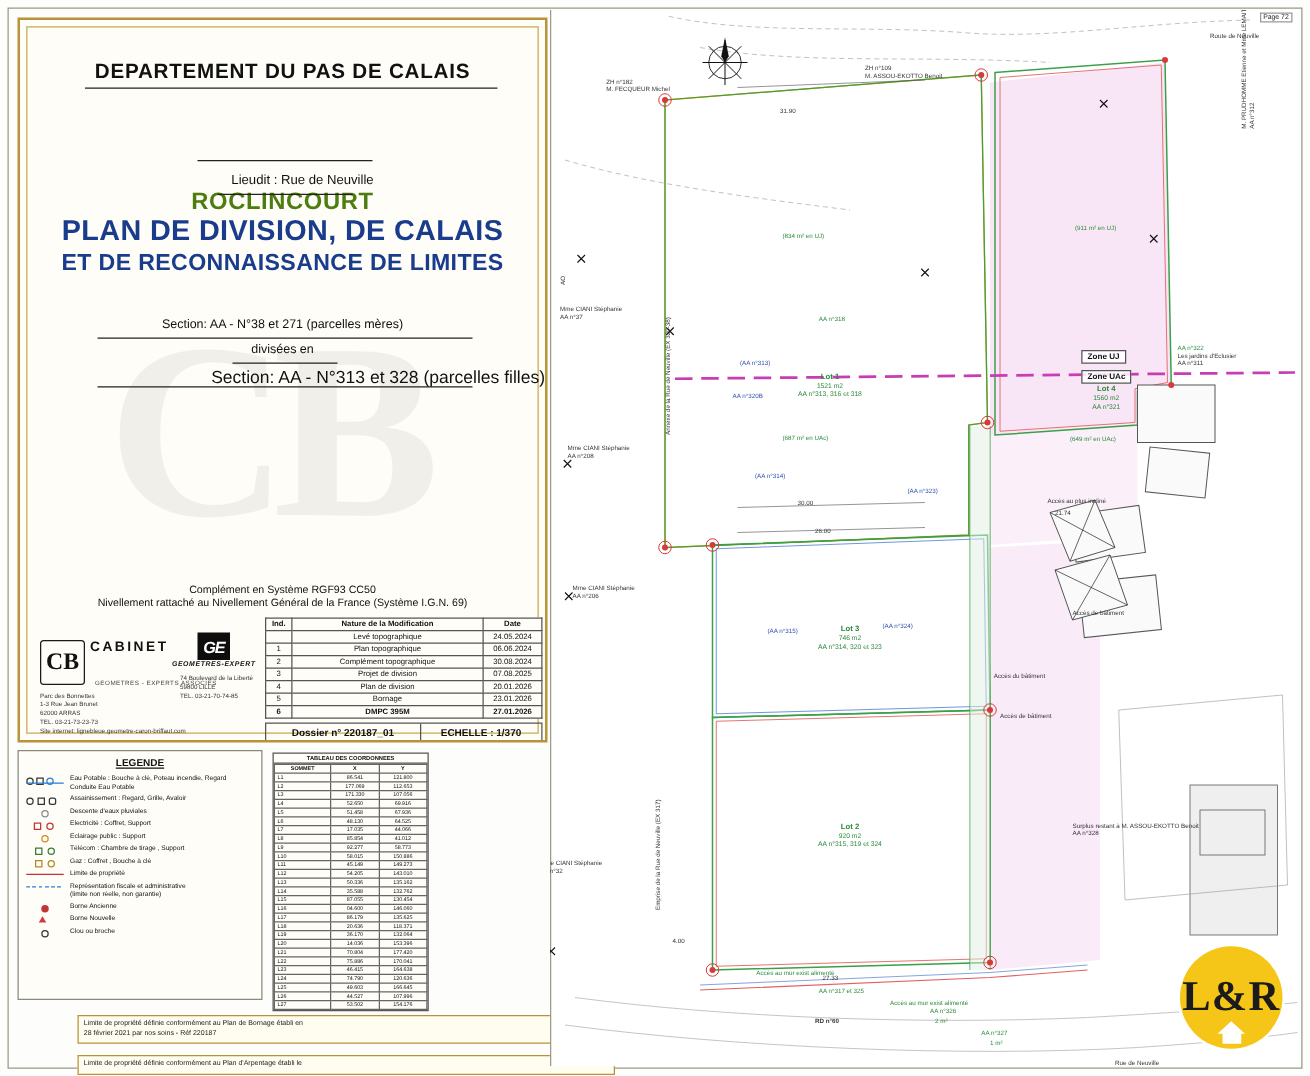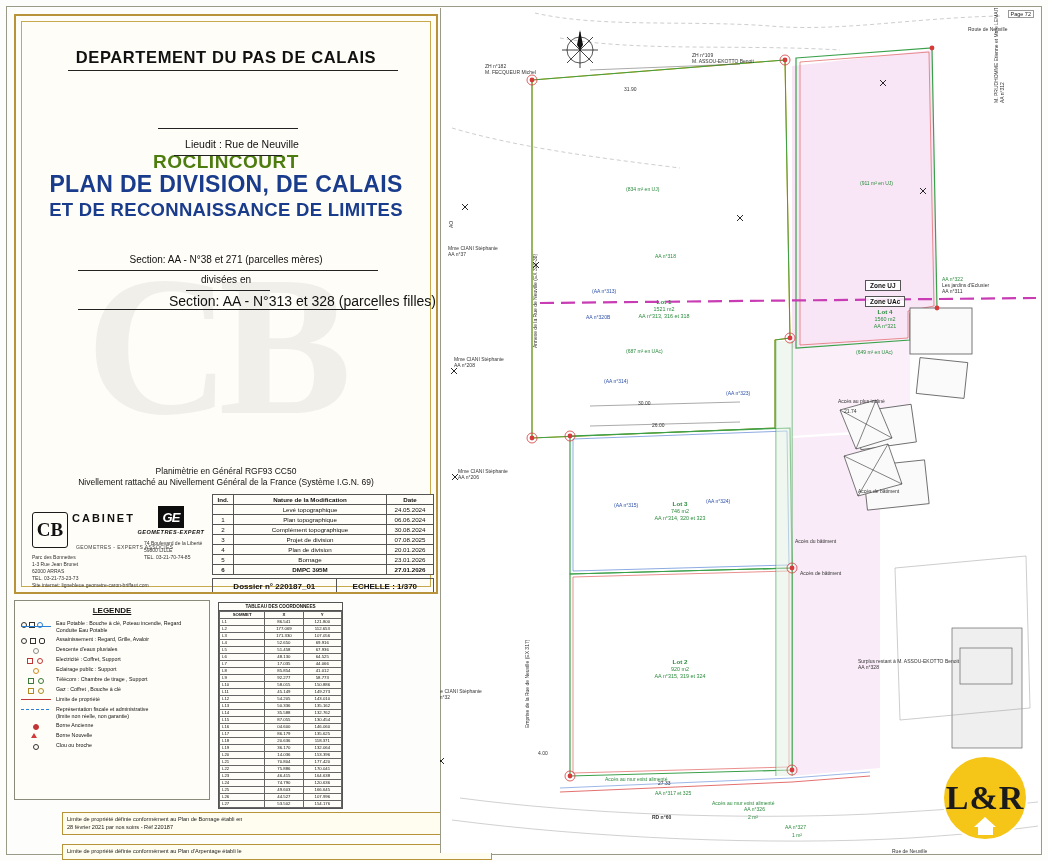--- a/index.html
+++ b/index.html
@@ -537,21 +537,21 @@
     <div class="main-title-1">PLAN DE DIVISION, DE CALAIS</div>
     <div class="main-title-2">ET DE RECONNAISSANCE DE LIMITES</div>
 
     <div class="sec-line1">Section: AA - N°38 et 271 (parcelles mères)</div>
     <div class="sec-line1-underline"></div>
     <div class="sec-line2">divisées en</div>
     <div class="sec-line2-underline"></div>
     <div class="sec-line3">Section: AA - N°313 et 328 (parcelles filles)</div>
     <div class="sec-line3-underline"></div>
 
-    <div class="geod-1">Planimètrie en Général RGF93 CC50</div>
+    <div class="geod-1">Complément en Système RGF93 CC50</div>
     <div class="geod-2">Nivellement rattaché au Nivellement Général de la France (Système I.G.N. 69)</div>
 
     <div class="cabinet">
       <div class="cb-logo">CB</div>
       <div class="cab-name1">CABINET</div>
       <div class="cab-sub">GEOMETRES - EXPERTS  ASSOCIES</div>
       <div class="cab-addr" style="white-space:pre-line">Parc des Bonnettes
 1-3 Rue Jean Brunet
 62000 ARRAS
 TEL. 03-21-73-23-73

